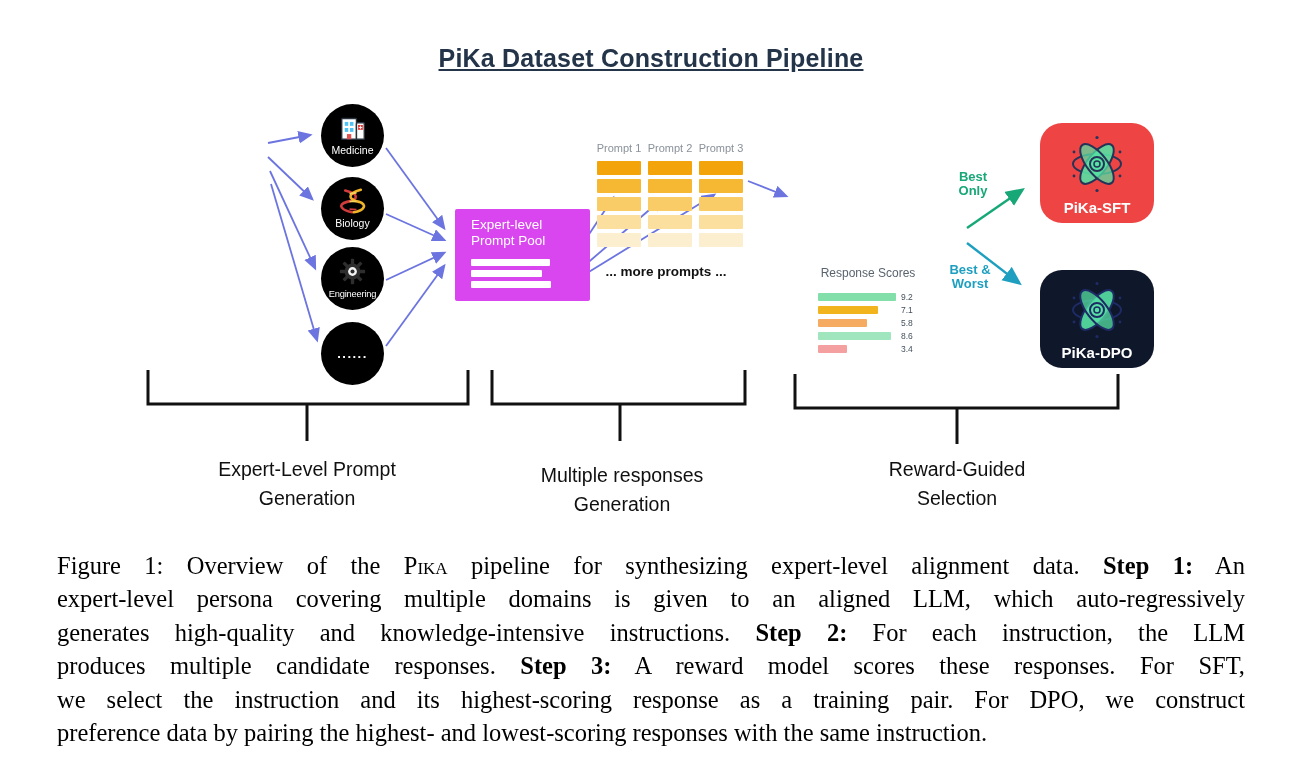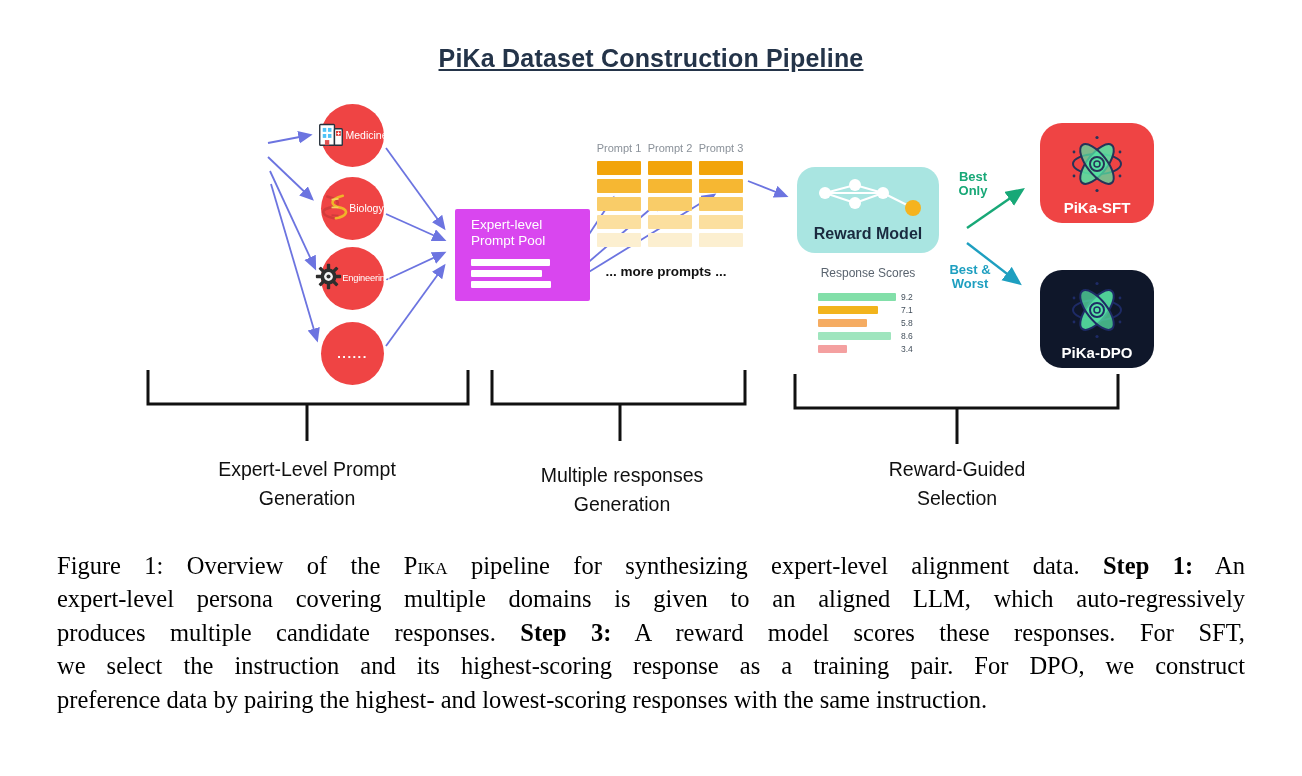--- a/index.html
+++ b/index.html
@@ -15,22 +15,22 @@
 
   
   .gpt-box{position:absolute;left:122px;top:99px;width:133px;height:110px;border-radius:26px;
     background:linear-gradient(135deg,#7e55f0 0%,#9b4fe0 52%,#e5427f 100%);}
   .gpt-ellipse{position:absolute;left:33px;top:13px;width:67px;height:45px;border-radius:50%;
     background:rgba(255,255,255,0.25);display:flex;align-items:center;justify-content:center;
     color:#fff;font-weight:bold;font-size:19px;letter-spacing:.5px;}
   .gpt-label{position:absolute;left:0;top:64px;width:100%;text-align:center;color:#fff;font-size:14px;}
 
   
-  .domain{position:absolute;left:321px;width:63px;height:63px;border-radius:50%;background:#ef4444;
-    display:flex;flex-direction:row;align-items:center;justify-content:center;color:#fff;}
+  .domain{position:absolute;left:321px;width:63px;height:63px;border-radius:50%;background:#000000;
+    display:flex;flex-direction:column;align-items:center;justify-content:center;color:#fff;}
   .domain .dlabel{font-size:10.5px;margin-top:0px;line-height:11px;}
   .domain.small-label .dlabel{font-size:9.3px;letter-spacing:-.2px;}
   .domain .dots{font-size:13px;font-weight:bold;letter-spacing:1.5px;line-height:13px;}
 
   
   .pool{position:absolute;left:455px;top:209px;width:135px;height:92px;background:#d946ef;border-radius:2px;
     color:#fff;}
   .pool .ptext{position:absolute;left:16px;top:8px;font-size:13.5px;line-height:16px;}
   .pool .pbar{position:absolute;left:16px;background:#fff;height:7px;border-radius:1px;}
 
@@ -223,40 +223,20 @@
   <div class="pcol" style="left:699px;">
     <div class="pcell" style="background: rgb(242, 164, 10);"></div>
     <div class="pcell" style="background: rgb(246, 183, 50);"></div>
     <div class="pcell" style="background: rgb(249, 204, 104);"></div>
     <div class="pcell" style="background: rgb(251, 223, 159);"></div>
     <div class="pcell" style="background: rgb(252, 239, 208);"></div>
   </div>
 
   <div class="more-prompts">... more prompts ...</div>
 
-  <div class="reward-box">
-    <span>
-      <svg width="118" height="48" viewBox="0 0 118 48">
-        <g stroke="#fff" stroke-width="2">
-          <line x1="16" y1="18" x2="46" y2="10"></line>
-          <line x1="16" y1="18" x2="46" y2="28"></line>
-          <line x1="46" y1="10" x2="74" y2="18"></line>
-          <line x1="46" y1="28" x2="74" y2="18"></line>
-          <line x1="16" y1="18" x2="74" y2="18"></line>
-          <line x1="74" y1="18" x2="104" y2="33"></line>
-        </g>
-        <circle cx="16" cy="18" r="6" fill="#fff"></circle>
-        <circle cx="46" cy="10" r="6" fill="#fff"></circle>
-        <circle cx="46" cy="28" r="6" fill="#fff"></circle>
-        <circle cx="74" cy="18" r="6" fill="#fff"></circle>
-        <circle cx="104" cy="33" r="8" fill="#f5b31e"></circle>
-      </svg>
-    </span>
-    <div class="rlabel">Reward Model</div>
-  </div>
 
   <div class="scores-title">Response Scores</div>
   <div class="scores">
     <div class="score-row">
         <div class="score-bar" style="width: 78px; background: rgb(130, 223, 169);"></div>
         <span class="score-val">9.2</span>
       </div>
     <div class="score-row">
         <div class="score-bar" style="width: 60px; background: rgb(242, 180, 28);"></div>
         <span class="score-val">7.1</span>
@@ -335,18 +315,19 @@
     <div>Generation</div>
   </div>
   <div class="stage s3">
     <div>Reward-Guided</div>
     <div>Selection</div>
   </div>
 
   <div class="caption">
       <div class="cap-line"><span>Figure 1: Overview of the </span><span class="sc">Pika</span><span> pipeline for synthesizing expert-level alignment data. </span><span class="b">Step 1:</span><span> An</span></div>
       <div class="cap-line"><span>expert-level persona covering multiple domains is given to an aligned LLM, which auto-regressively</span></div>
+      <div class="cap-line"><span>generates high-quality and knowledge-intensive instructions. </span><span class="b">Step 2:</span><span> For each instruction, the LLM</span></div>
       <div class="cap-line"><span>produces multiple candidate responses. </span><span class="b">Step 3:</span><span> A reward model scores these responses. For SFT,</span></div>
       <div class="cap-line"><span>we select the instruction and its highest-scoring response as a training pair. For DPO, we construct</span></div>
       <div class="cap-line last"><span>preference data by pairing the highest- and lowest-scoring responses with the same instruction.</span></div>
     </div>
 
 </div>
 
 </body></html>

